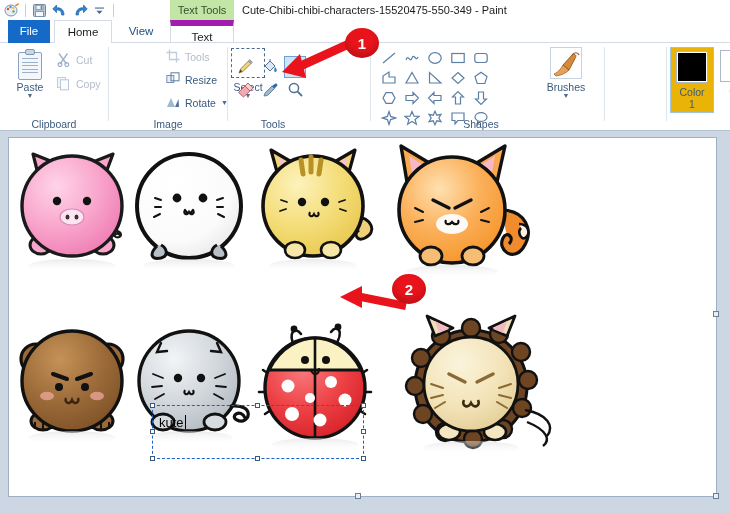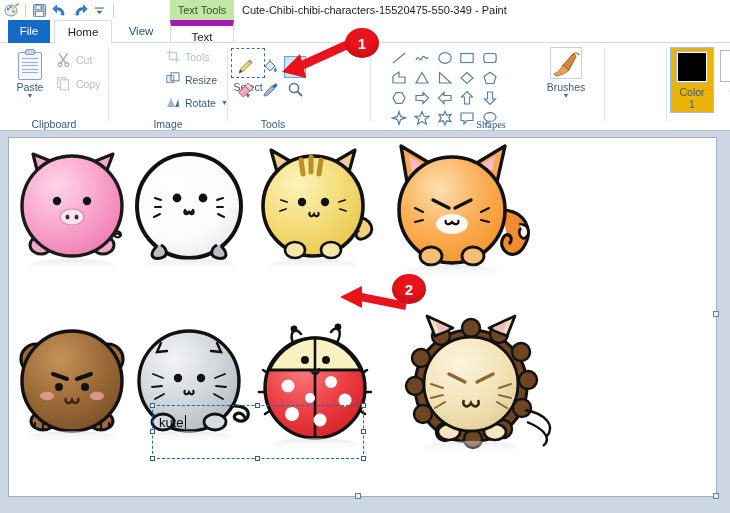--- a/index.html
+++ b/index.html
@@ -337,21 +337,21 @@
           </svg>
         </div>
         <span class="lbl" style="margin-top:2px;">Brushes</span>
         <span class="paste-caret">▼</span>
       </div>
 
       <div class="grp-label" style="left:-10px; width:110px;">Tools</div>
     </div>
     <div class="grp-sep" style="left:370px;"></div>
 
-    <div class="grp" style="left:381px; width:240px;font-family:Liberation Serif, serif;">
+    <div class="grp" style="left:371px; width:240px;">
       <div class="shapes-gal" style="left:8px; top:5px;">
         
         <span class="shape-cell">
             <svg width="16" height="16">
               <path d="M2 13 L14 3" stroke="#5b7fa6" stroke-width="1.2" fill="none"></path>
             </svg>
           </span>
         <span class="shape-cell">
             <svg width="16" height="16">
               <path d="M2 10 C4 3 6 14 8 8 C10 3 12 12 14 7" stroke="#5b7fa6" stroke-width="1.2" fill="none"></path>

